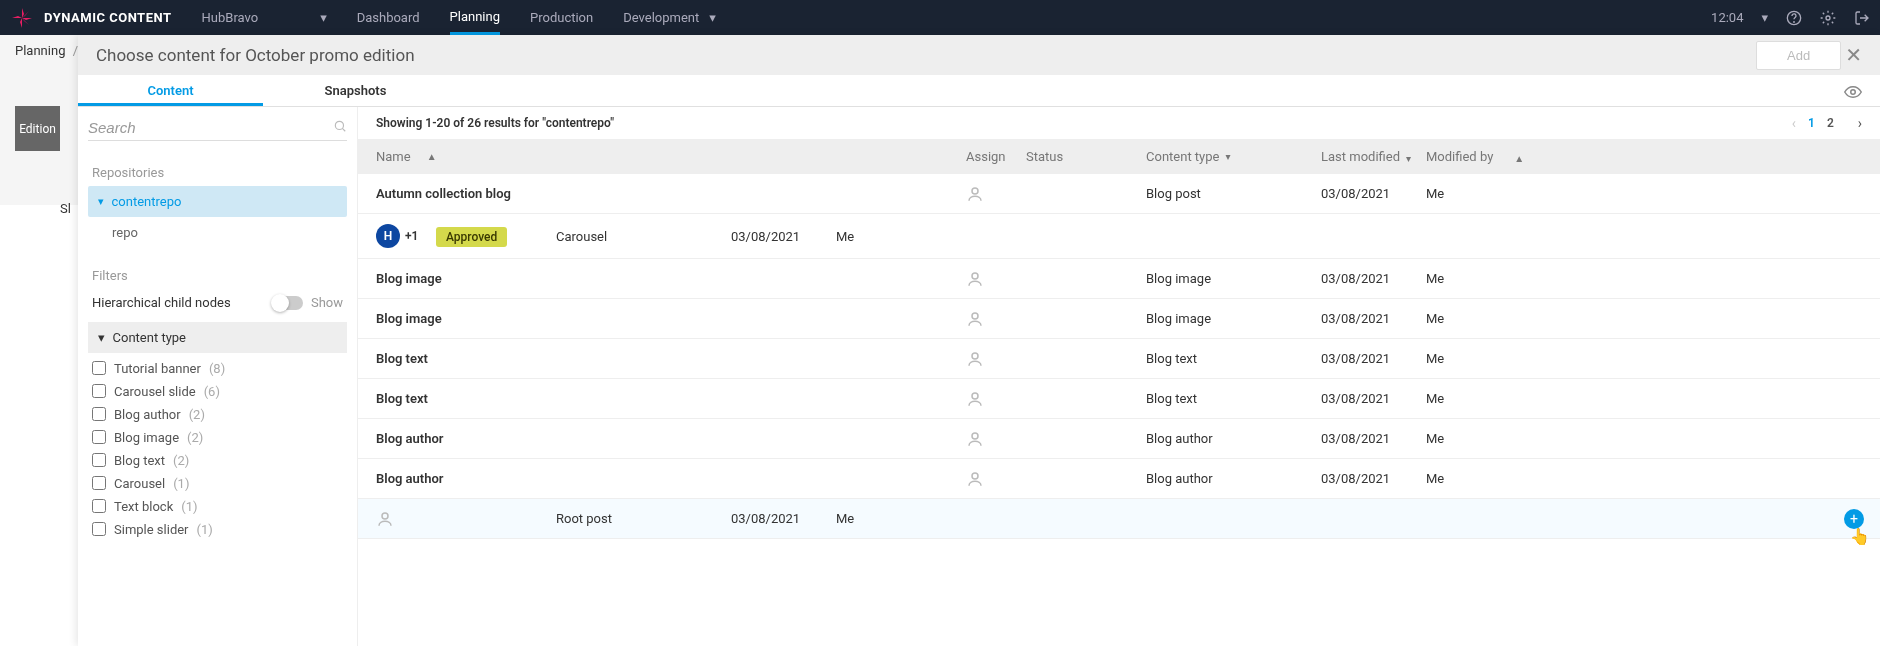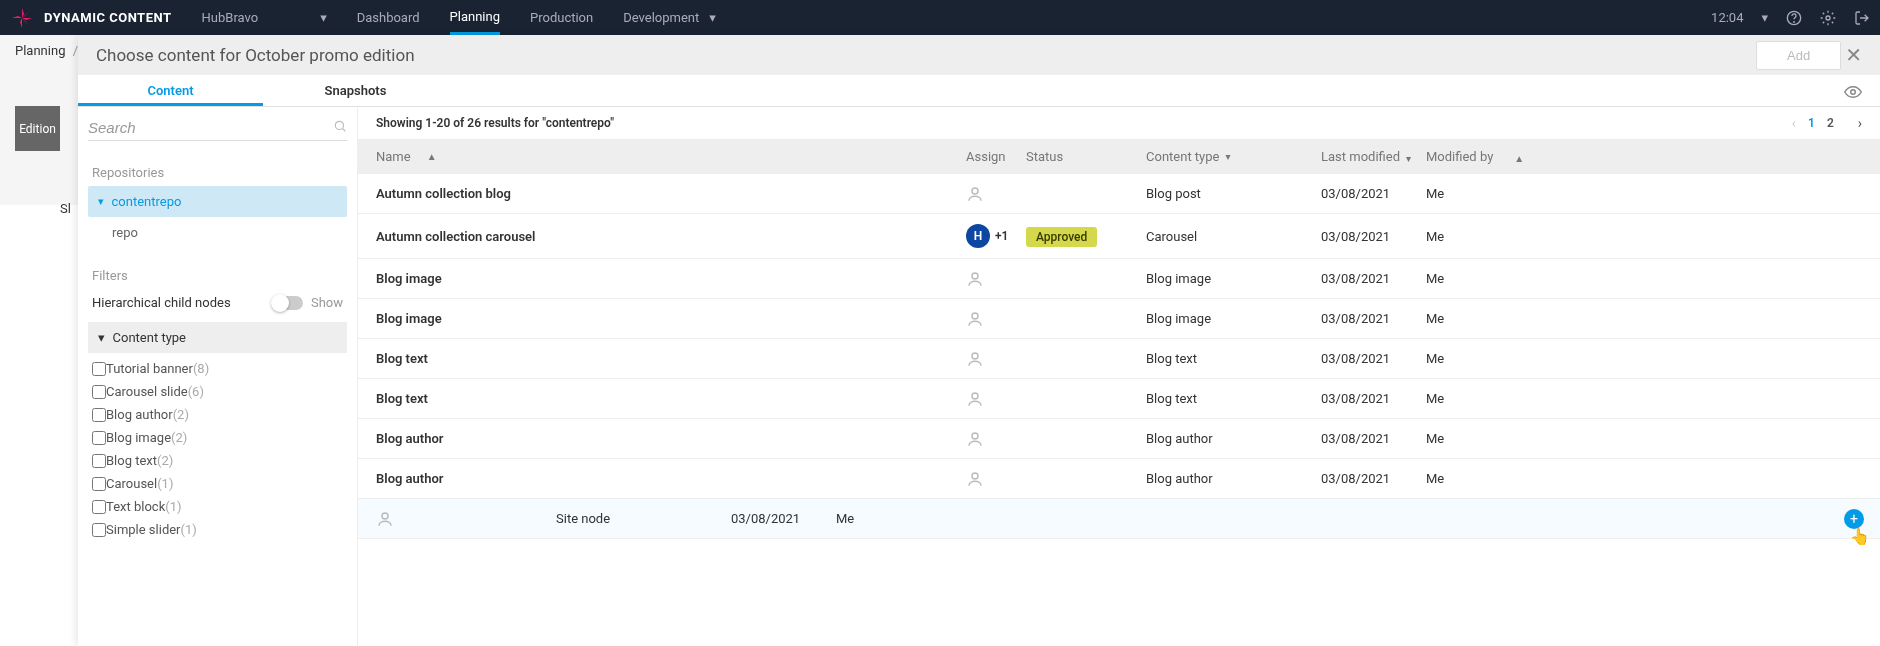--- a/index.html
+++ b/index.html
@@ -41,21 +41,21 @@
 .repo-item.active { background: #cfe8f5; color: #039be5; }
 .repo-item .chev { font-size: 11px; }
 .repo-sub { padding: 8px 10px 8px 24px; color: #666; font-size: 13px; cursor: pointer; }
 .filters-header { color: #999; font-size: 13px; padding: 6px 4px; margin-top: 14px; }
 .filter-row { display: flex; align-items: center; justify-content: space-between; padding: 6px 4px; }
 .toggle { width: 30px; height: 14px; background: #ccc; border-radius: 8px; position: relative; cursor: pointer; }
 .toggle::after { content: ""; position: absolute; width: 18px; height: 18px; border-radius: 50%; background: #fff; top: -2px; left: -2px; box-shadow: 0 1px 3px rgba(0,0,0,0.3); }
 .toggle-label { color: #999; font-size: 13px; margin-left: 8px; }
 .ctype-header { display: flex; align-items: center; gap: 8px; background: #eeeeee; padding: 8px 10px; margin-top: 6px; cursor: pointer; }
 .ctype-list { padding: 4px 0; }
-.ctype-item { display: flex; align-items: flex-end; padding: 4px 10px 4px 4px; font-size: 13px; color: #555; }
+.ctype-item { display: flex; align-items: flex-start; gap: 8px; padding: 4px 10px 4px 4px; font-size: 13px; color: #555; }
 .ctype-item input { width: 14px; height: 14px; }
 .ctype-count { color: #aaa; }
 .main { flex: 1; display: flex; flex-direction: column; overflow: hidden; }
 .results-bar { display: flex; align-items: center; padding: 8px 18px; font-size: 12px; color: #333; }
 .results-text { font-weight: 600; }
 .pager { margin-left: auto; display: flex; align-items: center; gap: 12px; }
 .pager .arrow { color: #ccc; cursor: pointer; font-size: 14px; }
 .pager .arrow.enabled { color: #555; }
 .pager .pg { cursor: pointer; color: #555; font-weight: 600; }
 .pager .pg.active { color: #039be5; }
@@ -272,21 +272,20 @@
                   <path d="M4 21c0-4 4-6 8-6s8 2 8 6"></path>
                 </svg>
               </span>
             </div>
             <div class="col-status"></div>
             <div class="col-ctype">Blog post</div>
             <div class="col-mod">03/08/2021</div>
             <div class="col-by">Me</div>
           </div>
           <div class="row">
-            <div class="col-name">Autumn collection carousel</div>
             <div class="col-assign"><span class="assign-avatar">H</span><span class="assign-plus">+1</span></div>
             <div class="col-status"><span class="status-badge">Approved</span></div>
             <div class="col-ctype">Carousel</div>
             <div class="col-mod">03/08/2021</div>
             <div class="col-by">Me</div>
           </div>
           <div class="row">
             <div class="col-name">Blog image</div>
             <div class="col-assign">
               <span class="assign-icon">
@@ -379,21 +378,21 @@
           <div class="row hovered">
             <div class="col-assign">
               <span class="assign-icon">
                 <svg width="18" height="18" viewBox="0 0 24 24" fill="none" stroke="#bbb" stroke-width="2">
                   <circle cx="12" cy="8" r="4"></circle>
                   <path d="M4 21c0-4 4-6 8-6s8 2 8 6"></path>
                 </svg>
               </span>
             </div>
             <div class="col-status"></div>
-            <div class="col-ctype">Site node</div>
+            <div class="col-ctype">Root post</div>
             <div class="col-mod">03/08/2021</div>
             <div class="col-by">Me</div>
             <span class="row-add-btn">+</span>
             <span class="cursor-hand">👆</span>
           </div>
         </div>
     </div>
   </div>
 </div>
 

